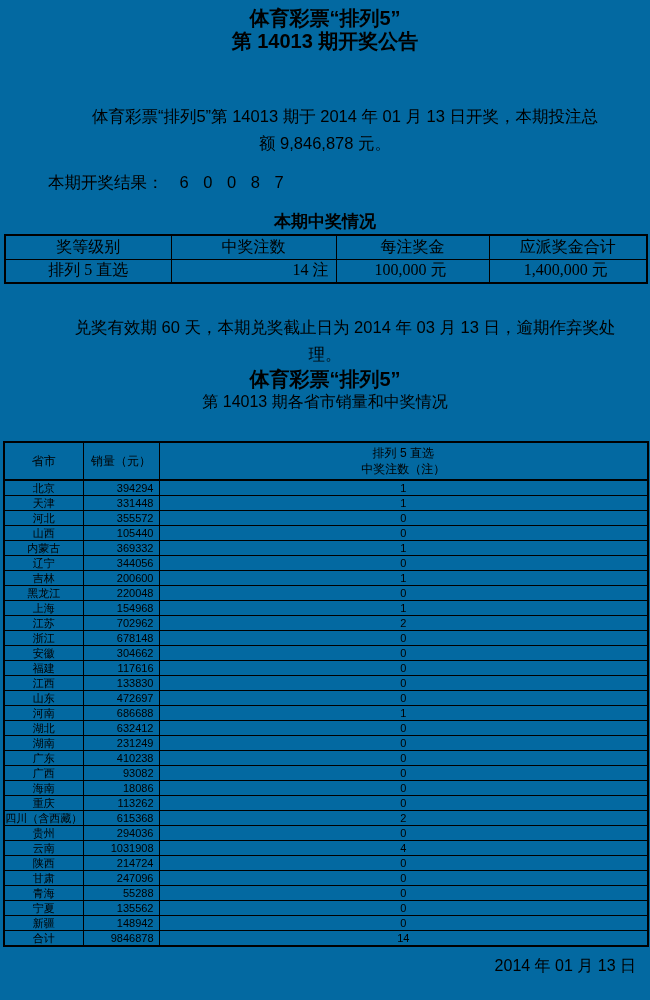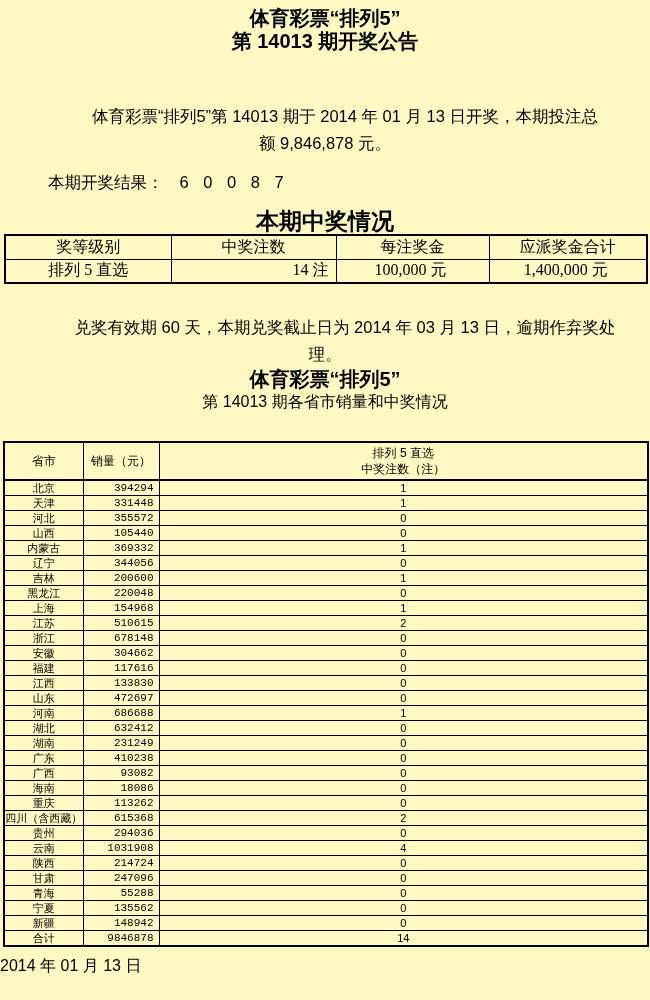--- a/index.html
+++ b/index.html
@@ -1,21 +1,21 @@
 <!DOCTYPE html>
 <html><head>
 <meta charset="utf-8">
 <style>
   * { box-sizing: border-box; }
   html, body { margin: 0; padding: 0; background: #ffffff; }
   .page {
     position: relative;
     width: 650px;
     height: 1000px;
-    background: #fef9c3;
+    background: #0369a1;
     color: #000000;
     font-family: "Liberation Sans", "DejaVu Sans", sans-serif;
     overflow: hidden;
   }
 
   
   .h-main {
     text-align: center;
     font-weight: bold;
     font-size: 20px;
@@ -50,21 +50,21 @@
     word-spacing: 2px;
     margin-top: 20px;
   }
 
   
   .tbl1-title {
     margin-top: 15px;
     text-align: center;
     font-family: "Liberation Serif", "DejaVu Serif", serif;
     font-weight: bold;
-    font-size: 23px;
+    font-size: 17px;
     line-height: 21px;
   }
   table { border-collapse: collapse; table-layout: fixed; }
   .prize-table {
     width: 642px;
     margin: 2px 0 0 4px;
     border: 2px solid #000;
     font-family: "Liberation Serif", "DejaVu Serif", serif;
     font-size: 16px;
   }
@@ -104,25 +104,26 @@
   }
   .province-table td {
     border: 1px solid #000;
     padding: 0;
     height: 14px;
     line-height: 14px;
     text-align: center;
     overflow: hidden;
     white-space: nowrap;
   }
-  .province-table td[data-name="sales-cell"] { text-align: right; padding-right: 5px; font-family: Liberation Mono, monospace; }
+  .province-table td[data-name="sales-cell"] { text-align: right; padding-right: 5px; }
 
   
   .footer-date {
     margin: 9px 14px 0 0;
+    text-align: right;
     font-size: 16px;
     line-height: 20px;
   }
 </style>
 </head>
 <body>
 
 <div class="page" data-name="lottery-announcement-page">
 
   <div class="h-main first" data-name="doc-title-line1">体育彩票“排列5”</div>
@@ -229,21 +230,21 @@
           <td data-name="sales-cell">220048</td>
           <td data-name="wins-cell">0</td>
         </tr>
         <tr data-name="province-row">
           <td data-name="province-cell">上海</td>
           <td data-name="sales-cell">154968</td>
           <td data-name="wins-cell">1</td>
         </tr>
         <tr data-name="province-row">
           <td data-name="province-cell">江苏</td>
-          <td data-name="sales-cell">510615</td>
+          <td data-name="sales-cell">702962</td>
           <td data-name="wins-cell">2</td>
         </tr>
         <tr data-name="province-row">
           <td data-name="province-cell">浙江</td>
           <td data-name="sales-cell">678148</td>
           <td data-name="wins-cell">0</td>
         </tr>
         <tr data-name="province-row">
           <td data-name="province-cell">安徽</td>
           <td data-name="sales-cell">304662</td>

